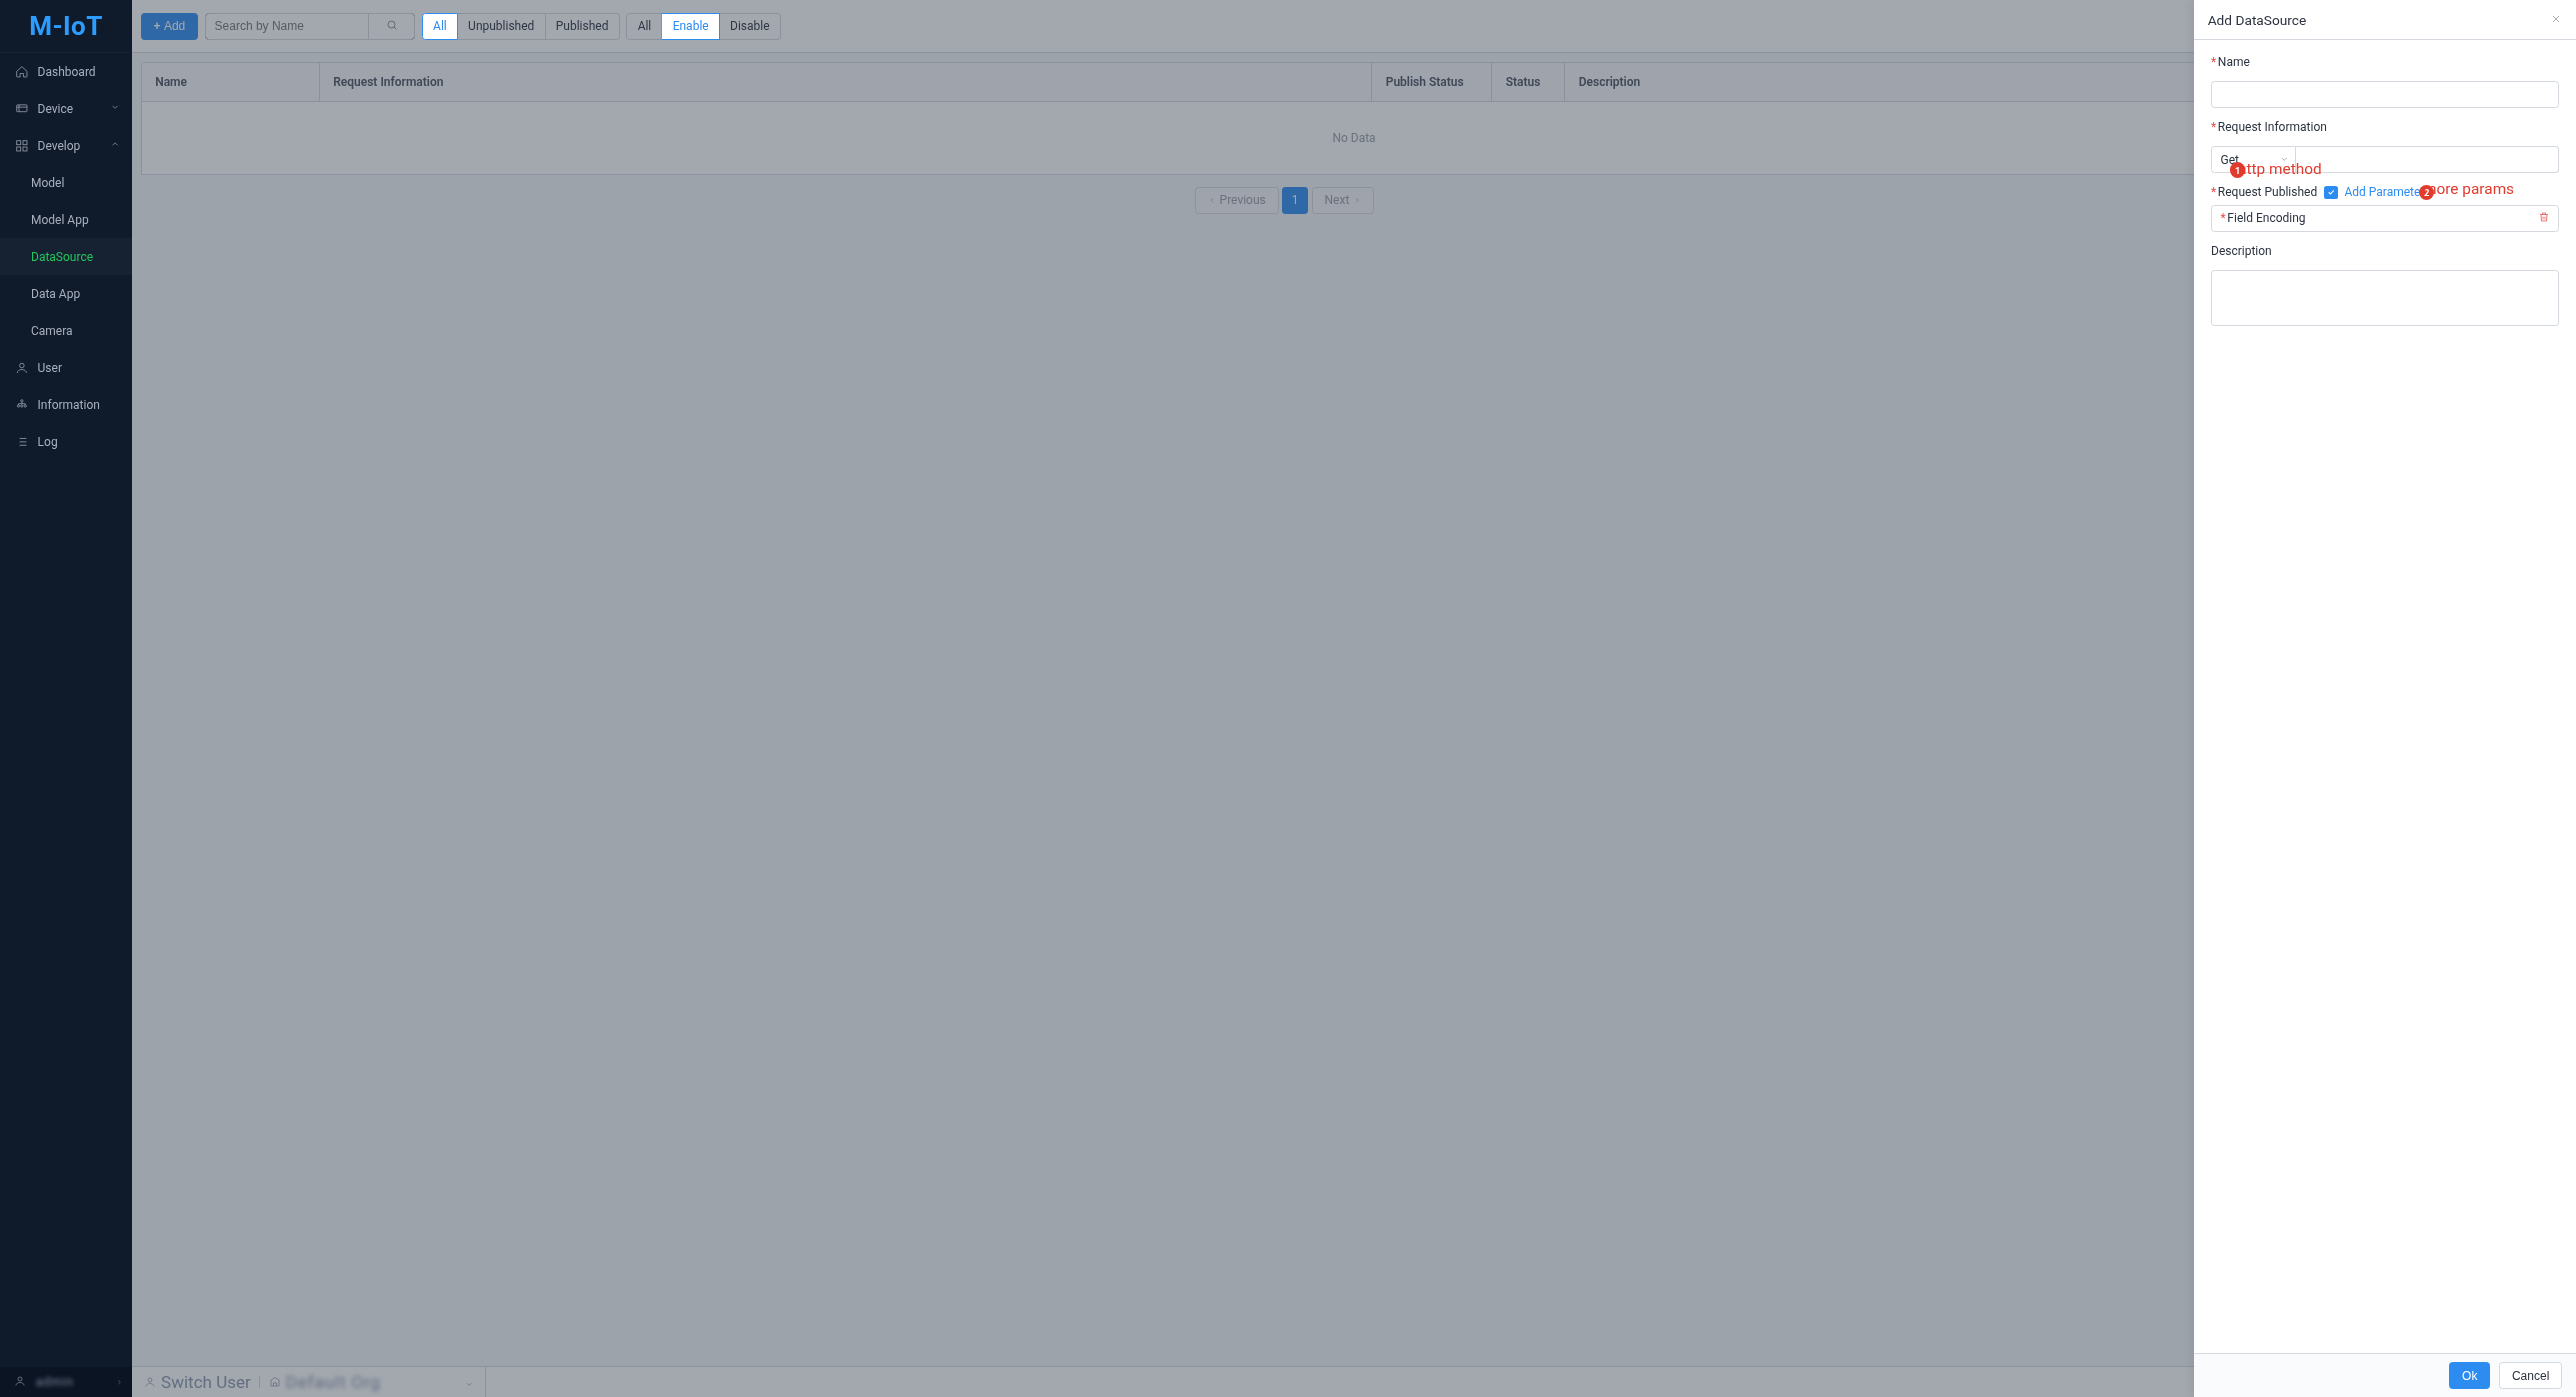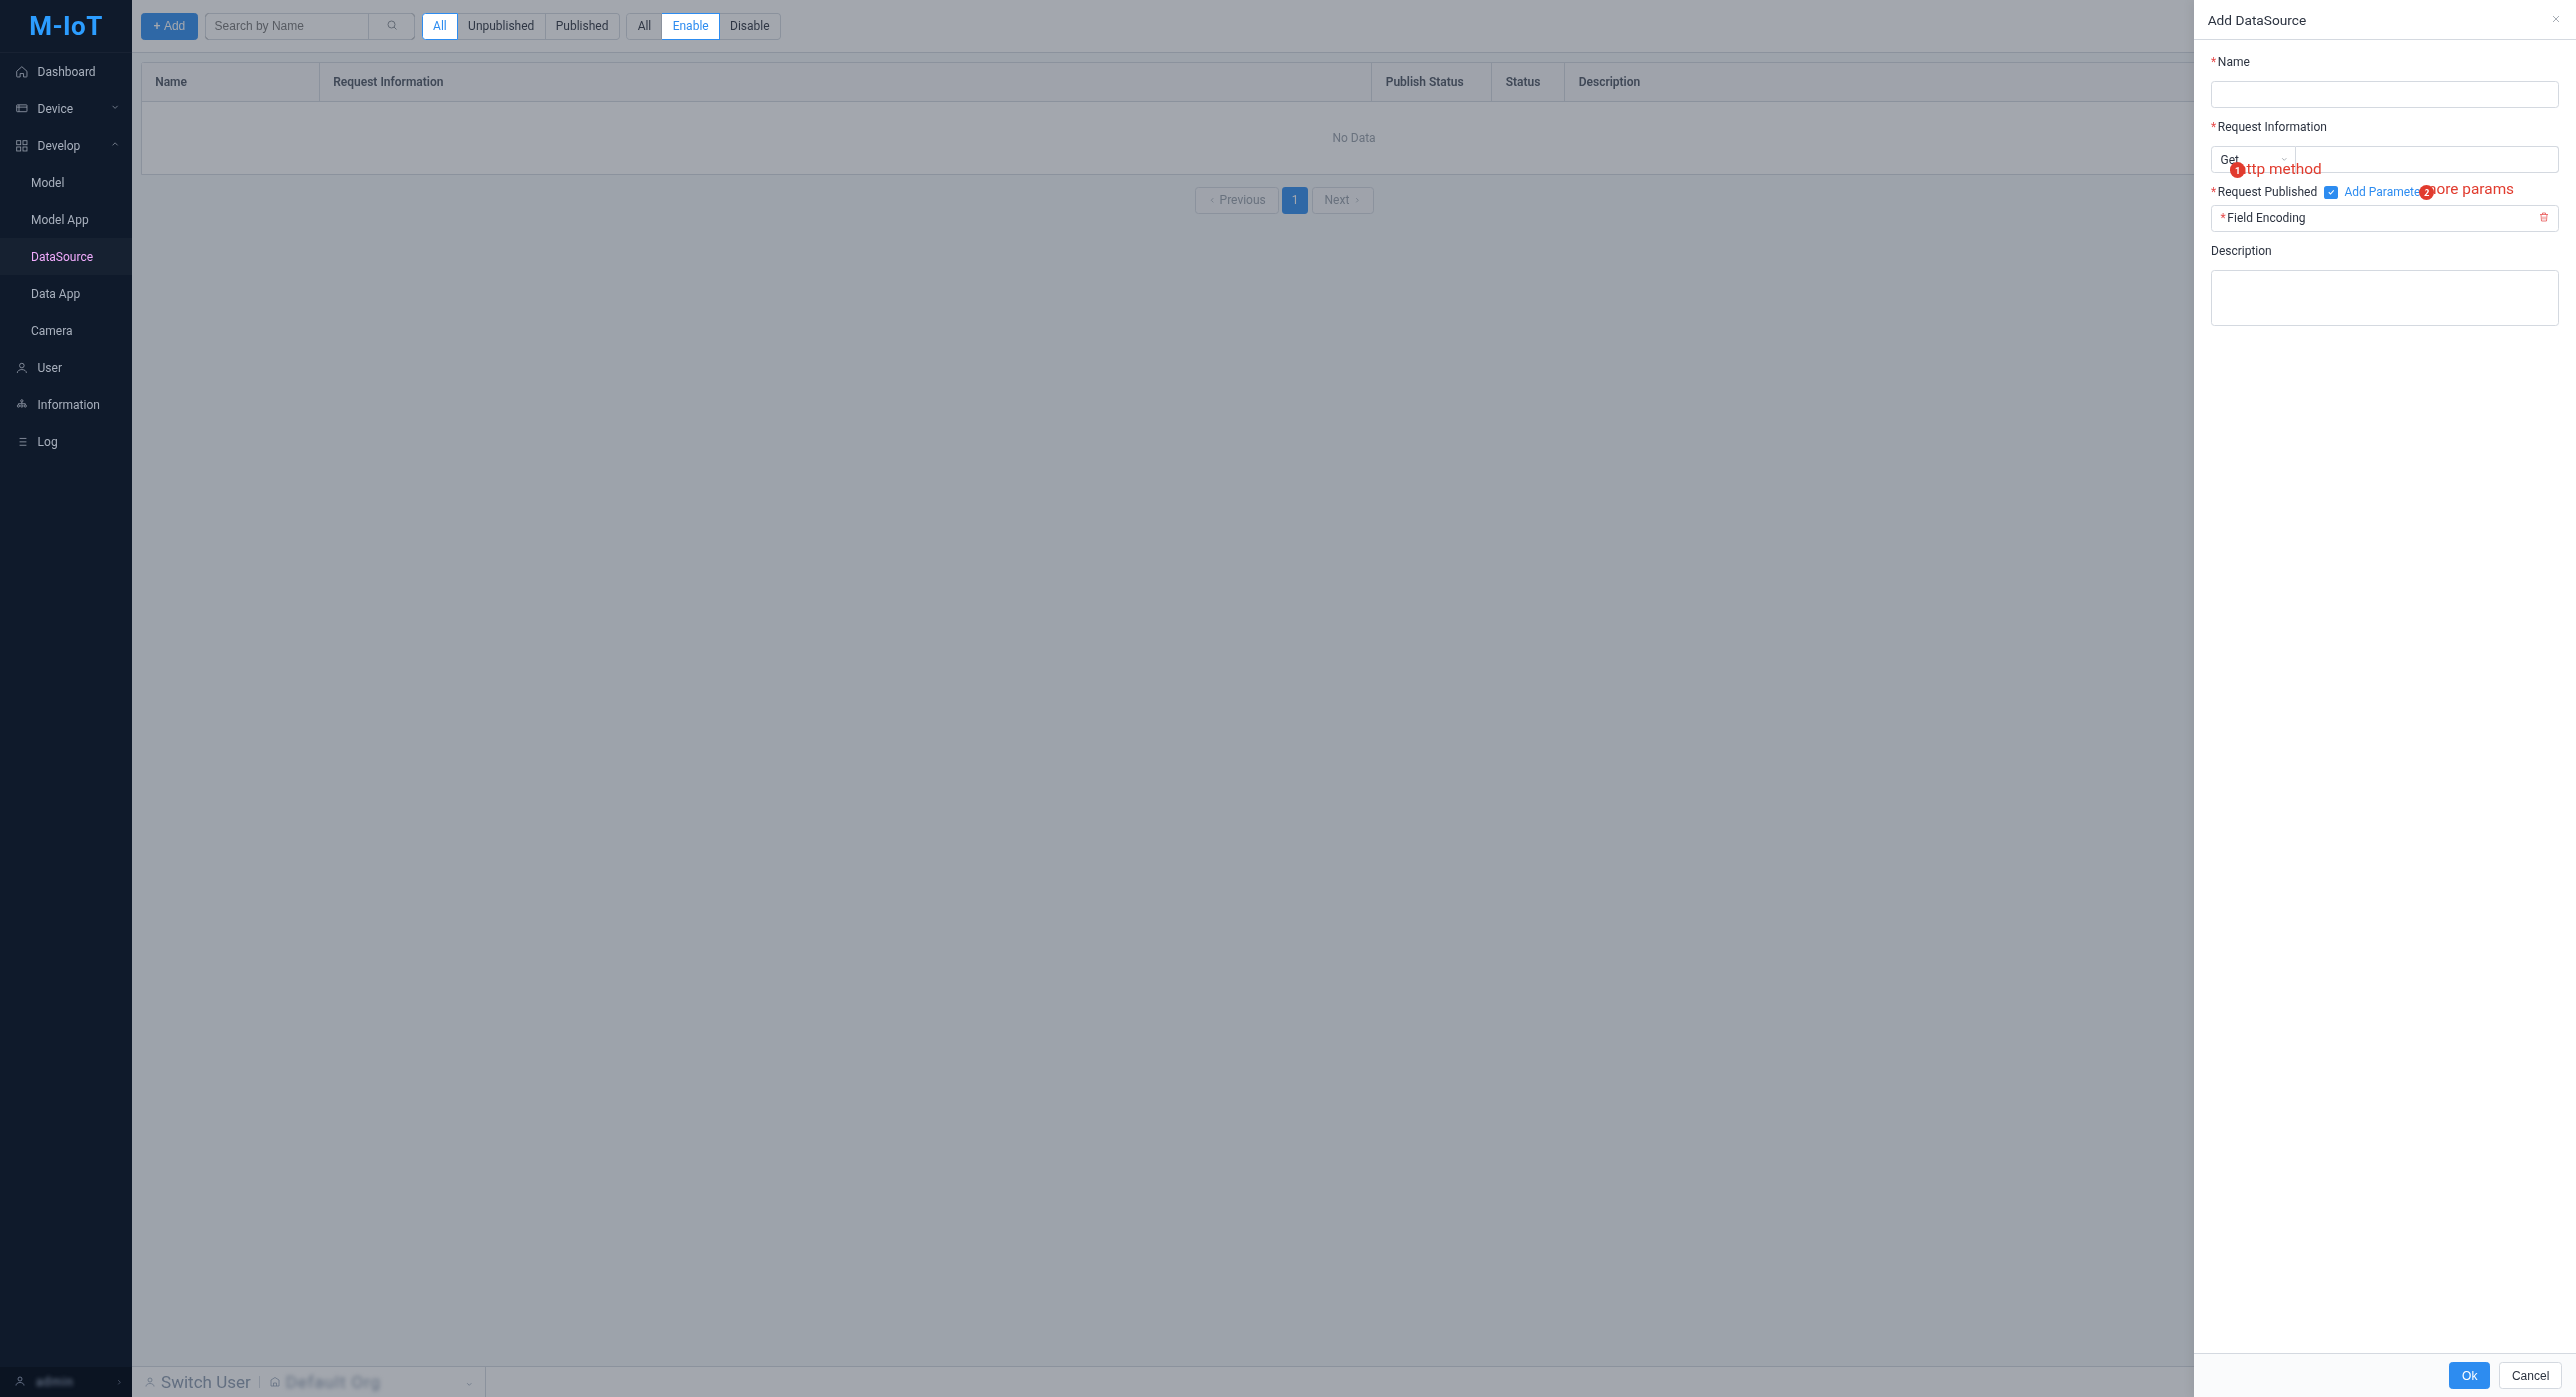--- a/index.html
+++ b/index.html
@@ -24,21 +24,21 @@
   body{background:var(--panel-bg);}
 
   .app{display:flex;height:100vh;width:100vw;overflow:hidden;}
 
   
   .sidebar{width:132px;flex:0 0 132px;background:var(--sidebar-bg);display:flex;flex-direction:column;position:relative;}
   .brand{height:53px;display:flex;align-items:center;justify-content:center;font-size:26px;font-weight:700;color:var(--brand-blue);letter-spacing:0.4px;border-bottom:0.9px solid rgba(255,255,255,0.04);}
   .nav{flex:1;overflow:auto;}
   .nav-item{display:flex;align-items:center;height:37px;padding:0 12px 0 13.7px;color:var(--sidebar-text);cursor:pointer;position:relative;font-size:12px;}
   .nav-item.sub{padding-left:31px;}
-  .nav-item.active{background:rgba(255,255,255,0.03);color:#f0abfc;}
+  .nav-item.active{background:rgba(255,255,255,0.03);color:#22c55e;}
   .nav-item .nicon{width:15.4px;height:15.4px;margin-right:8.5px;display:inline-flex;align-items:center;justify-content:center;opacity:0.85;}
   .nav-item .nicon svg{width:13.7px;height:13.7px;stroke:currentColor;fill:none;stroke-width:1.5;}
   .nav-item .chev{margin-left:auto;opacity:0.75;}
   .nav-item .chev svg{width:10.2px;height:10.2px;stroke:currentColor;fill:none;stroke-width:2;}
 
   .sidebar-footer{height:30px;background:var(--footer-bg);display:flex;align-items:center;padding:0 8.5px 0 13.7px;color:var(--footer-text);}
   .sidebar-footer .nicon{width:13.7px;height:13.7px;margin-right:8.5px;display:inline-flex;}
   .sidebar-footer .nicon svg{width:12px;height:12px;stroke:currentColor;fill:none;stroke-width:1.5;}
   .sidebar-footer .blur{filter:blur(2.1px);letter-spacing:0.9px;}
   .sidebar-footer .chev{margin-left:auto;opacity:0.7;}

